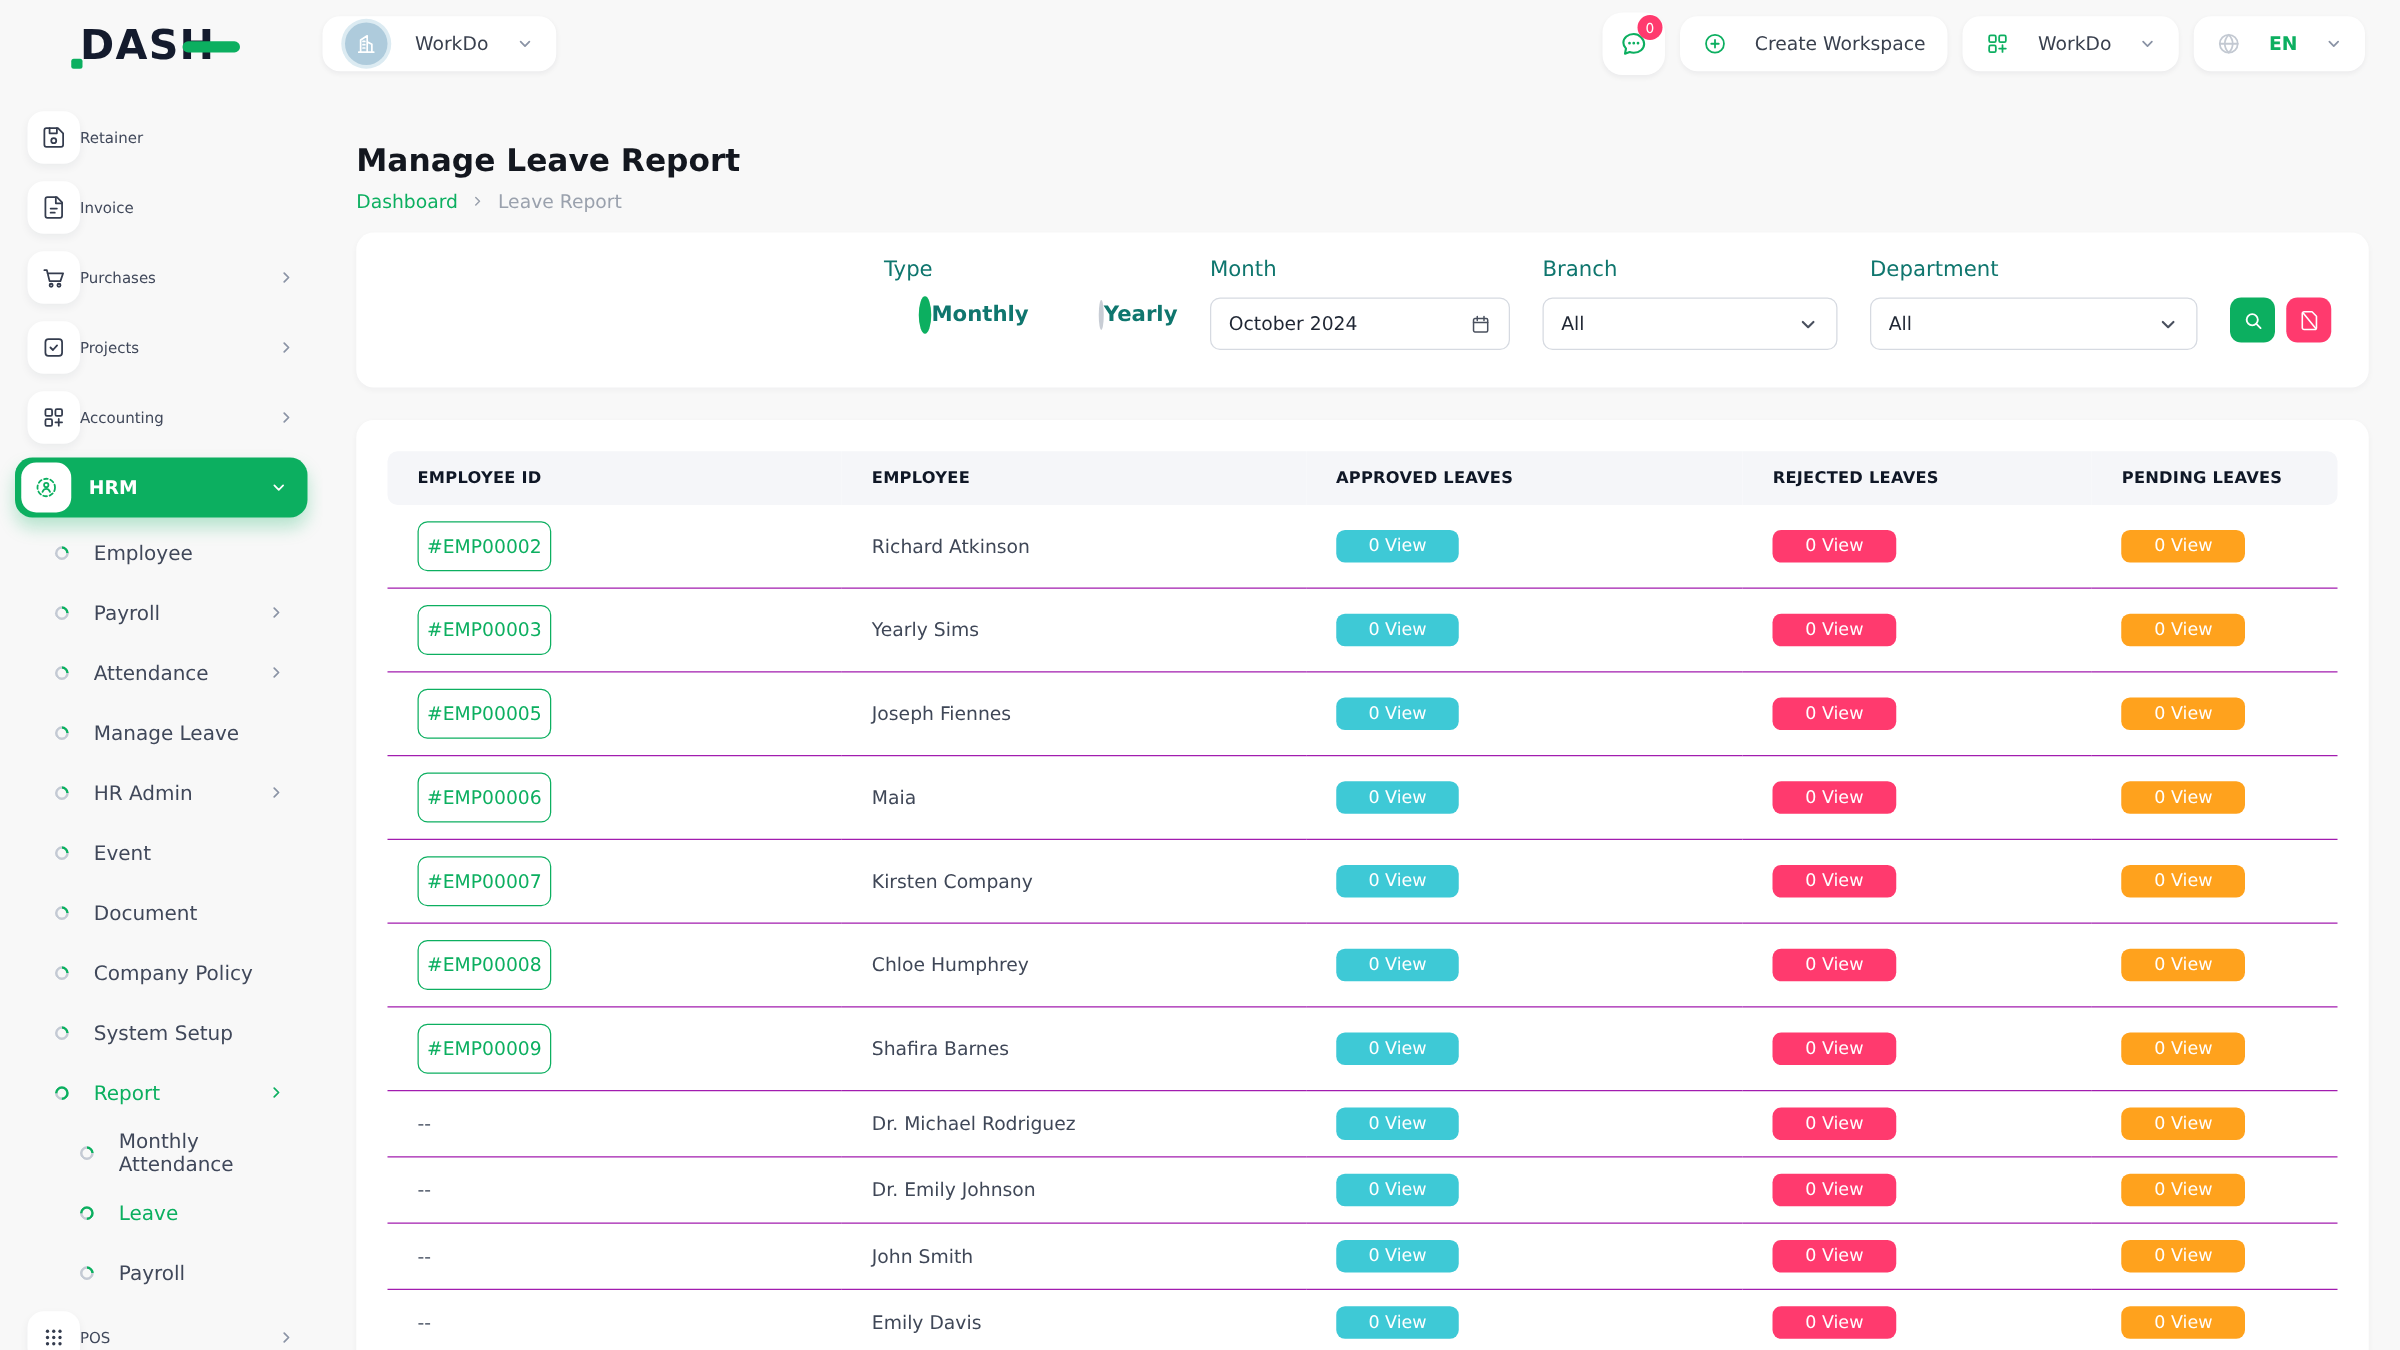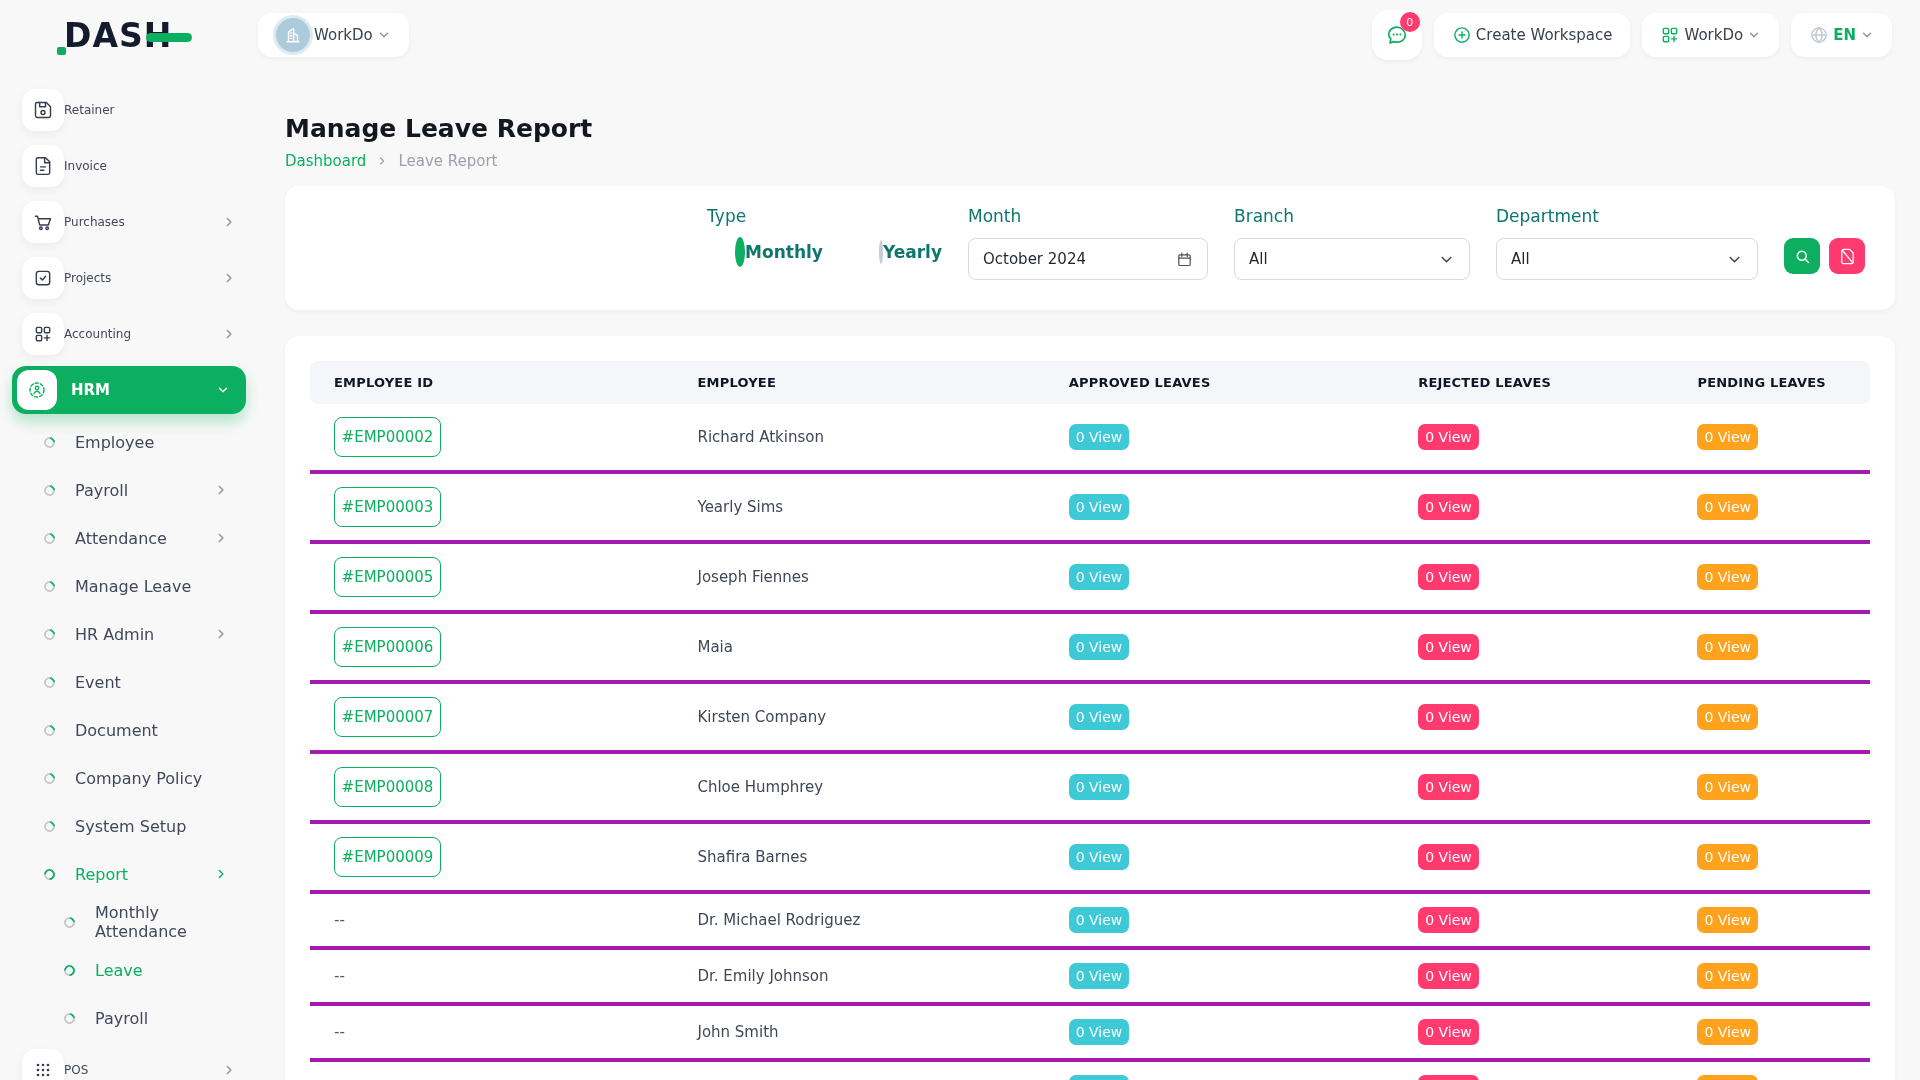--- a/index.html
+++ b/index.html
@@ -13,21 +13,21 @@
   button { font-family:inherit; cursor:pointer; }
 
   
   .topbar { height:70px; display:flex; align-items:center; padding:0 28px 0 0; }
   .logo { width:258px; padding-left:64px; display:flex; align-items:center; position:relative; }
   .logo-text { font-size:33px; font-weight:800; letter-spacing:1px; color:#141b2d; }
   .logo-bar { width:46px; height:9px; background:var(--green); border-radius:5px; margin-left:-26px; margin-top:4px; }
   .logo-dot { position:absolute; left:57px; top:31px; width:9px; height:8px; background:var(--green); border-radius:2px; }
   .pill {
     height:44px; border:none; border-radius:14px; background:#fff;
-    display:flex; align-items:center; gap:4px; padding:0 18px;
+    display:flex; align-items:center; gap:22px; padding:0 18px;
     font-size:15px; color:#39404e; box-shadow:0 2px 4px rgba(20,20,43,.05);
   }
   .ws-avatar { width:34px; height:34px; border-radius:50%; background:#aecbdc; color:#fff;
     display:flex; align-items:center; justify-content:center; box-shadow:0 0 0 3px #dcebf2; }
   .ws-avatar .ic { width:18px; height:18px; }
   .top-right { margin-left:auto; display:flex; align-items:center; gap:12px; }
   .iconbtn { width:50px; height:50px; border:none; border-radius:16px; background:#fff; position:relative;
     display:flex; align-items:center; justify-content:center; color:var(--green); box-shadow:0 2px 4px rgba(20,20,43,.05); }
   .iconbtn .ic { width:24px; height:24px; }
   .badge-count { position:absolute; top:2px; right:2px; min-width:20px; height:20px; border-radius:10px;
@@ -92,25 +92,25 @@
   .pink-bg { background:var(--pink); }
 
   
   .table-card { margin-top:26px; padding:25px 25px 0 25px; height:800px; overflow:hidden; }
   table { width:100%; border-collapse:collapse; table-layout:fixed; }
   thead th { background:#f5f6f9; text-align:left; padding:14px 24px; font-size:13px; font-weight:700;
     color:#0f1726; letter-spacing:.2px; }
   thead th:first-child { border-radius:8px 0 0 8px; }
   thead th:last-child { border-radius:0 8px 8px 0; }
   tbody td { padding:13px 24px; vertical-align:middle; font-size:15px; color:#3f4757; }
-  tbody tr + tr td { border-top:4px solid #a21caf; }
+  tbody tr + tr td { border-top:1px solid #a21caf; }
   .id-btn { background:#fff; border:1px solid var(--green); color:var(--green); border-radius:8px;
     padding:10px 0; width:107px; text-align:center; font-size:15px; }
   .muted { color:#525b6b; }
-  .badge { display:inline-block; color:#fff; border-radius:7px; padding:5px 7px; font-size:14px; cursor:pointer;text-align:right; }
+  .badge { display:inline-block; color:#fff; border-radius:7px; padding:5px 26px; font-size:14px; cursor:pointer;text-align:right; }
   .badge.approved { background:var(--teal); }
   .badge.rejected { background:var(--pink); }
   .badge.pending  { background:var(--orange); }
 </style>
 </head>
 <body style="--green: #0CAF60; --teal: #3EC9D6; --pink: #FF3A6E; --orange: #FFA21D;">
 
 <header class="topbar">
   <div class="logo">
     <span class="logo-text">DASH</span>

